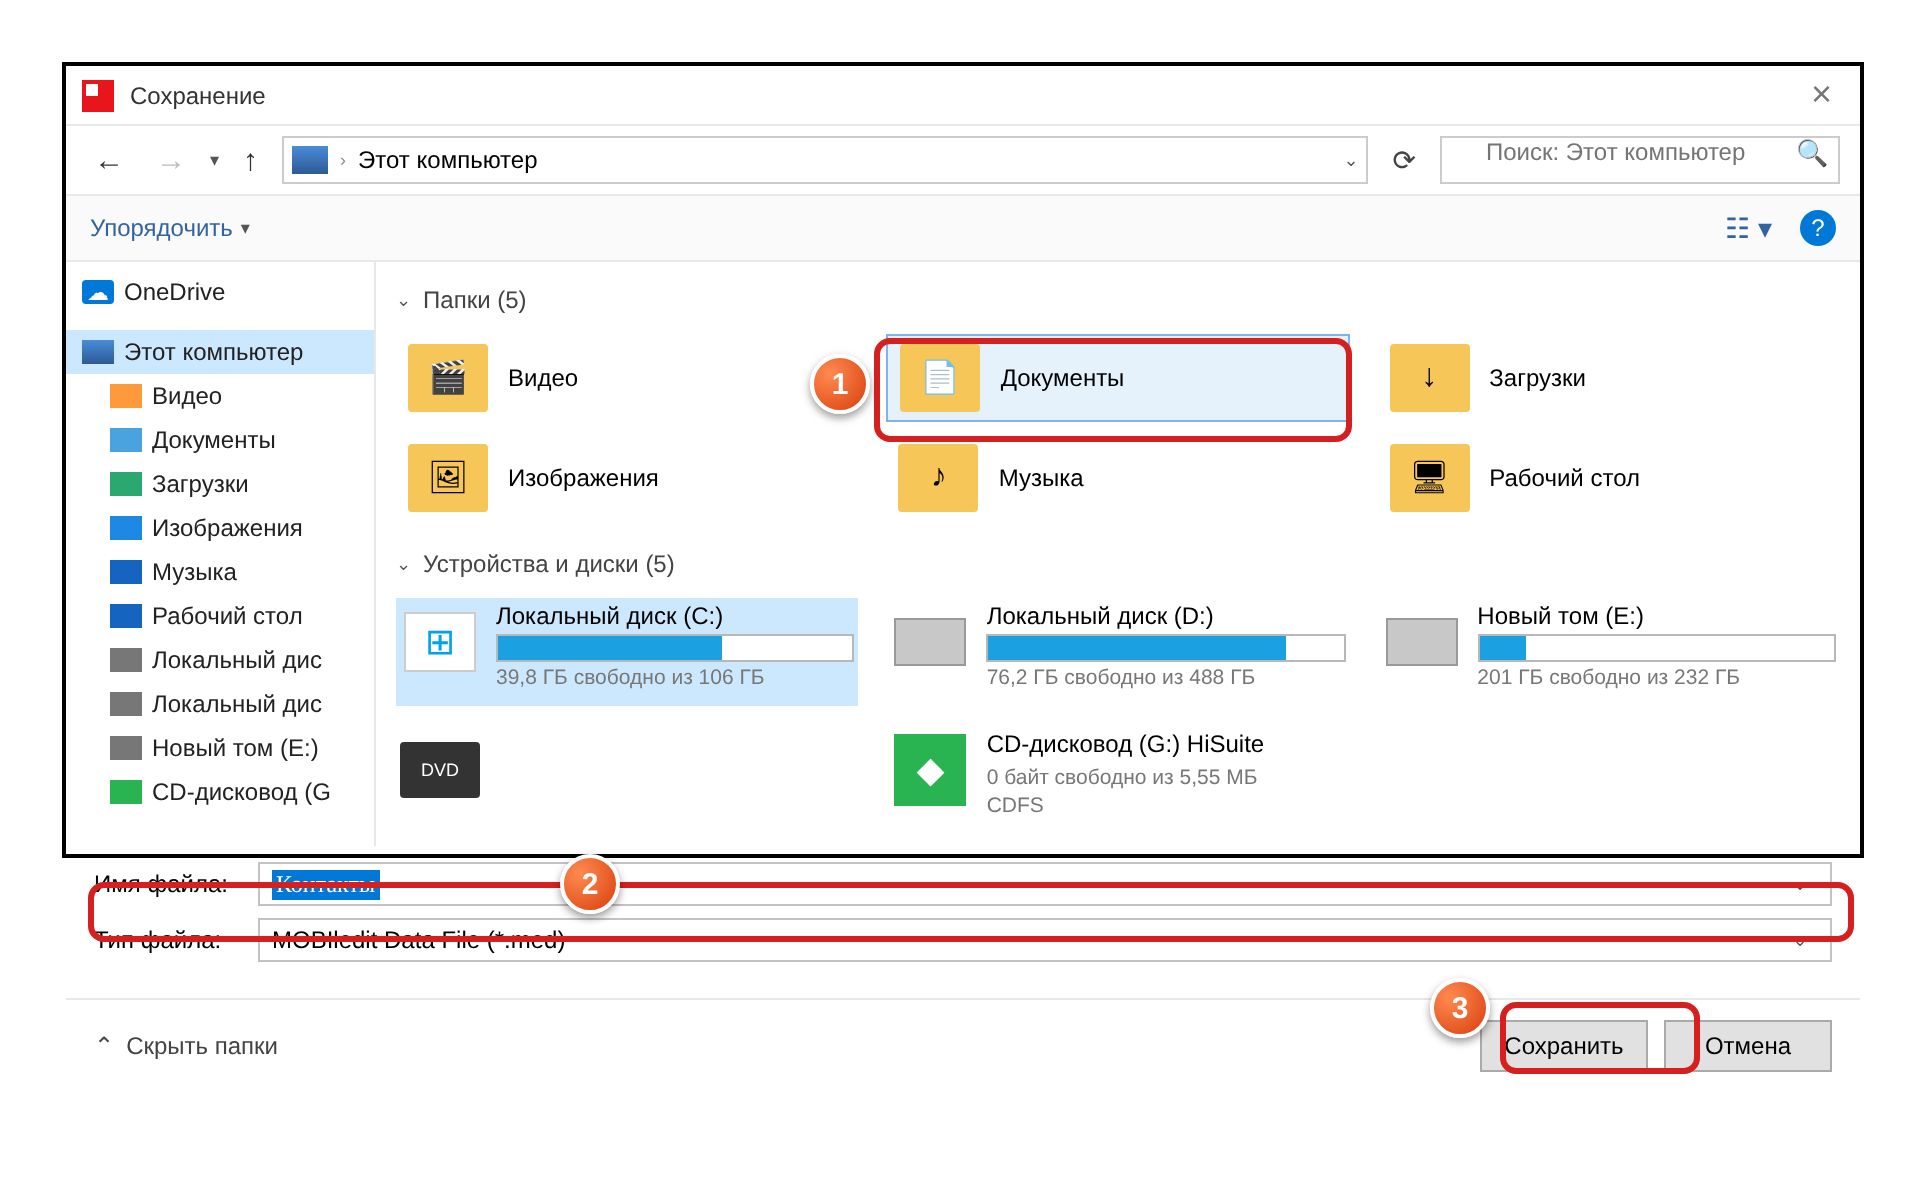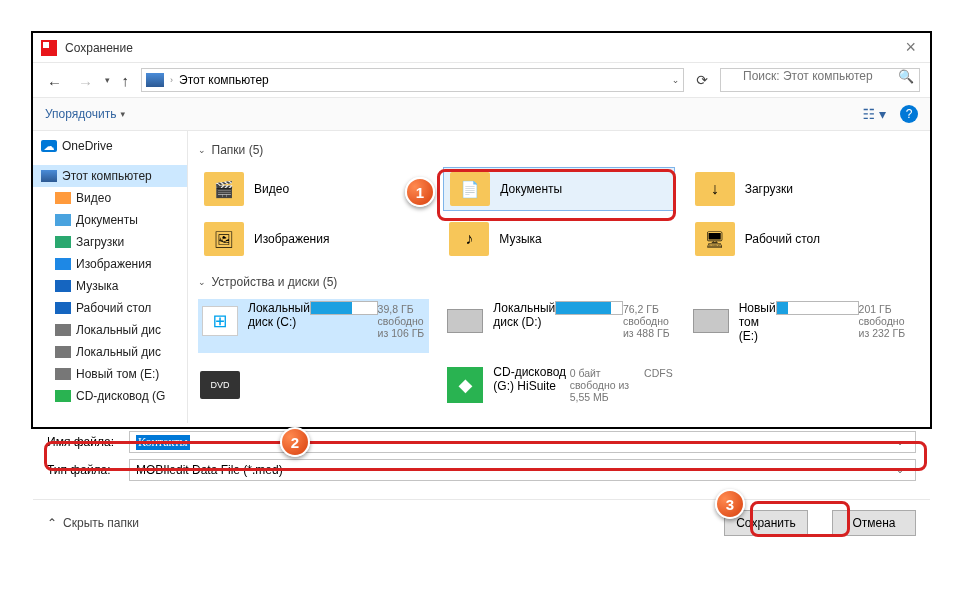--- a/index.html
+++ b/index.html
@@ -43,36 +43,36 @@
 .folder-item { display: flex; align-items: center; gap: 10px; height: 44px; padding: 2px 6px; position: relative; cursor: pointer; }
 .f-icon { width: 40px; height: 34px; display: inline-flex; align-items: center; justify-content: center; font-size: 24px; position: relative; }
 .f-icon .base { position: absolute; inset: 0; background: #f7c659; border-radius: 2px; }
 .f-icon .overlay { position: relative; z-index: 1; font-size: 16px; }
 .f-label { font-size: 12px; }
 .folder-item.selected { background: #e5f1fb; border: 1px solid #7eb4ea; }
 .drives { display: grid; grid-template-columns: repeat(3, 1fr); gap: 10px 14px; }
 .drive-item { display: flex; gap: 8px; height: 54px; padding: 2px; cursor: pointer; }
 .drive-item.selected { background: #cce8ff; }
 .d-icon { width: 40px; height: 40px; display: flex; align-items: center; justify-content: center; font-size: 24px; }
-.d-info { flex: 1; display: flex; }
+.d-info { flex: 1; display: flex; flex-direction: column; }
 .d-name { font-size: 12px; margin-bottom: 2px; }
 .d-bar { width: 100%; height: 14px; border: 1px solid #b8b8b8; background: #fff; }
 .d-fill { height: 100%; background: #1ba0e1; }
 .d-free { font-size: 10.5px; color: #777; margin-top: 2px; }
 .bottom { padding: 8px 14px 12px; }
 .field-row { display: flex; align-items: center; margin-bottom: 6px; }
 .field-label { width: 82px; font-size: 12px; padding-right: 2px; }
 .field-input { flex: 1; border: 1px solid #c3c3c3; height: 22px; font-size: 12px; padding: 0 6px; }
 .field-input.sel { background: #fff; }
 .field-input.sel .val { background: #0078d7; color: #fff; padding: 0 2px; font-family: Liberation Serif, serif; }
 .drop { display: flex; align-items: center; }
 .drop-caret { width: 18px; text-align: center; font-size: 9px; color: #555; }
 .footer { display: flex; align-items: center; padding: 10px 14px; gap: 10px; border-top: 1px solid #e8e8e8; }
 .hide-folders { font-size: 12px; color: #444; display: flex; align-items: center; gap: 6px; cursor: pointer; }
-.footer-btns { margin-left: auto; display: flex; gap: 24px; padding-left: 20px; }
+.footer-btns { margin-left: auto; display: flex; gap: 8px; padding-left: 20px; }
 .btn { min-width: 84px; height: 26px; border: 1px solid #aaa; background: #e1e1e1; font-size: 12px; cursor: pointer; }
 .callout { position: absolute; width: 30px; height: 30px; border-radius: 50%; background: radial-gradient(circle at 30% 30%, #ff8a50, #d83f0d); border: 2px solid #fff; box-shadow: 0 2px 4px rgba(0,0,0,.4); color: #fff; font-weight: bold; font-size: 15px; text-align: center; line-height: 28px; z-index: 20; }
 .hl { position: absolute; border: 3px solid #d62020; border-radius: 8px; z-index: 18; pointer-events: none; }
 .disc-icon { background: #333; color: #fff; border-radius: 2px; width: 40px; height: 28px; font-size: 9px; display: flex; align-items: center; justify-content: center; }
 </style>
 </head>
 <body>
 
 <div class="outer">
 

